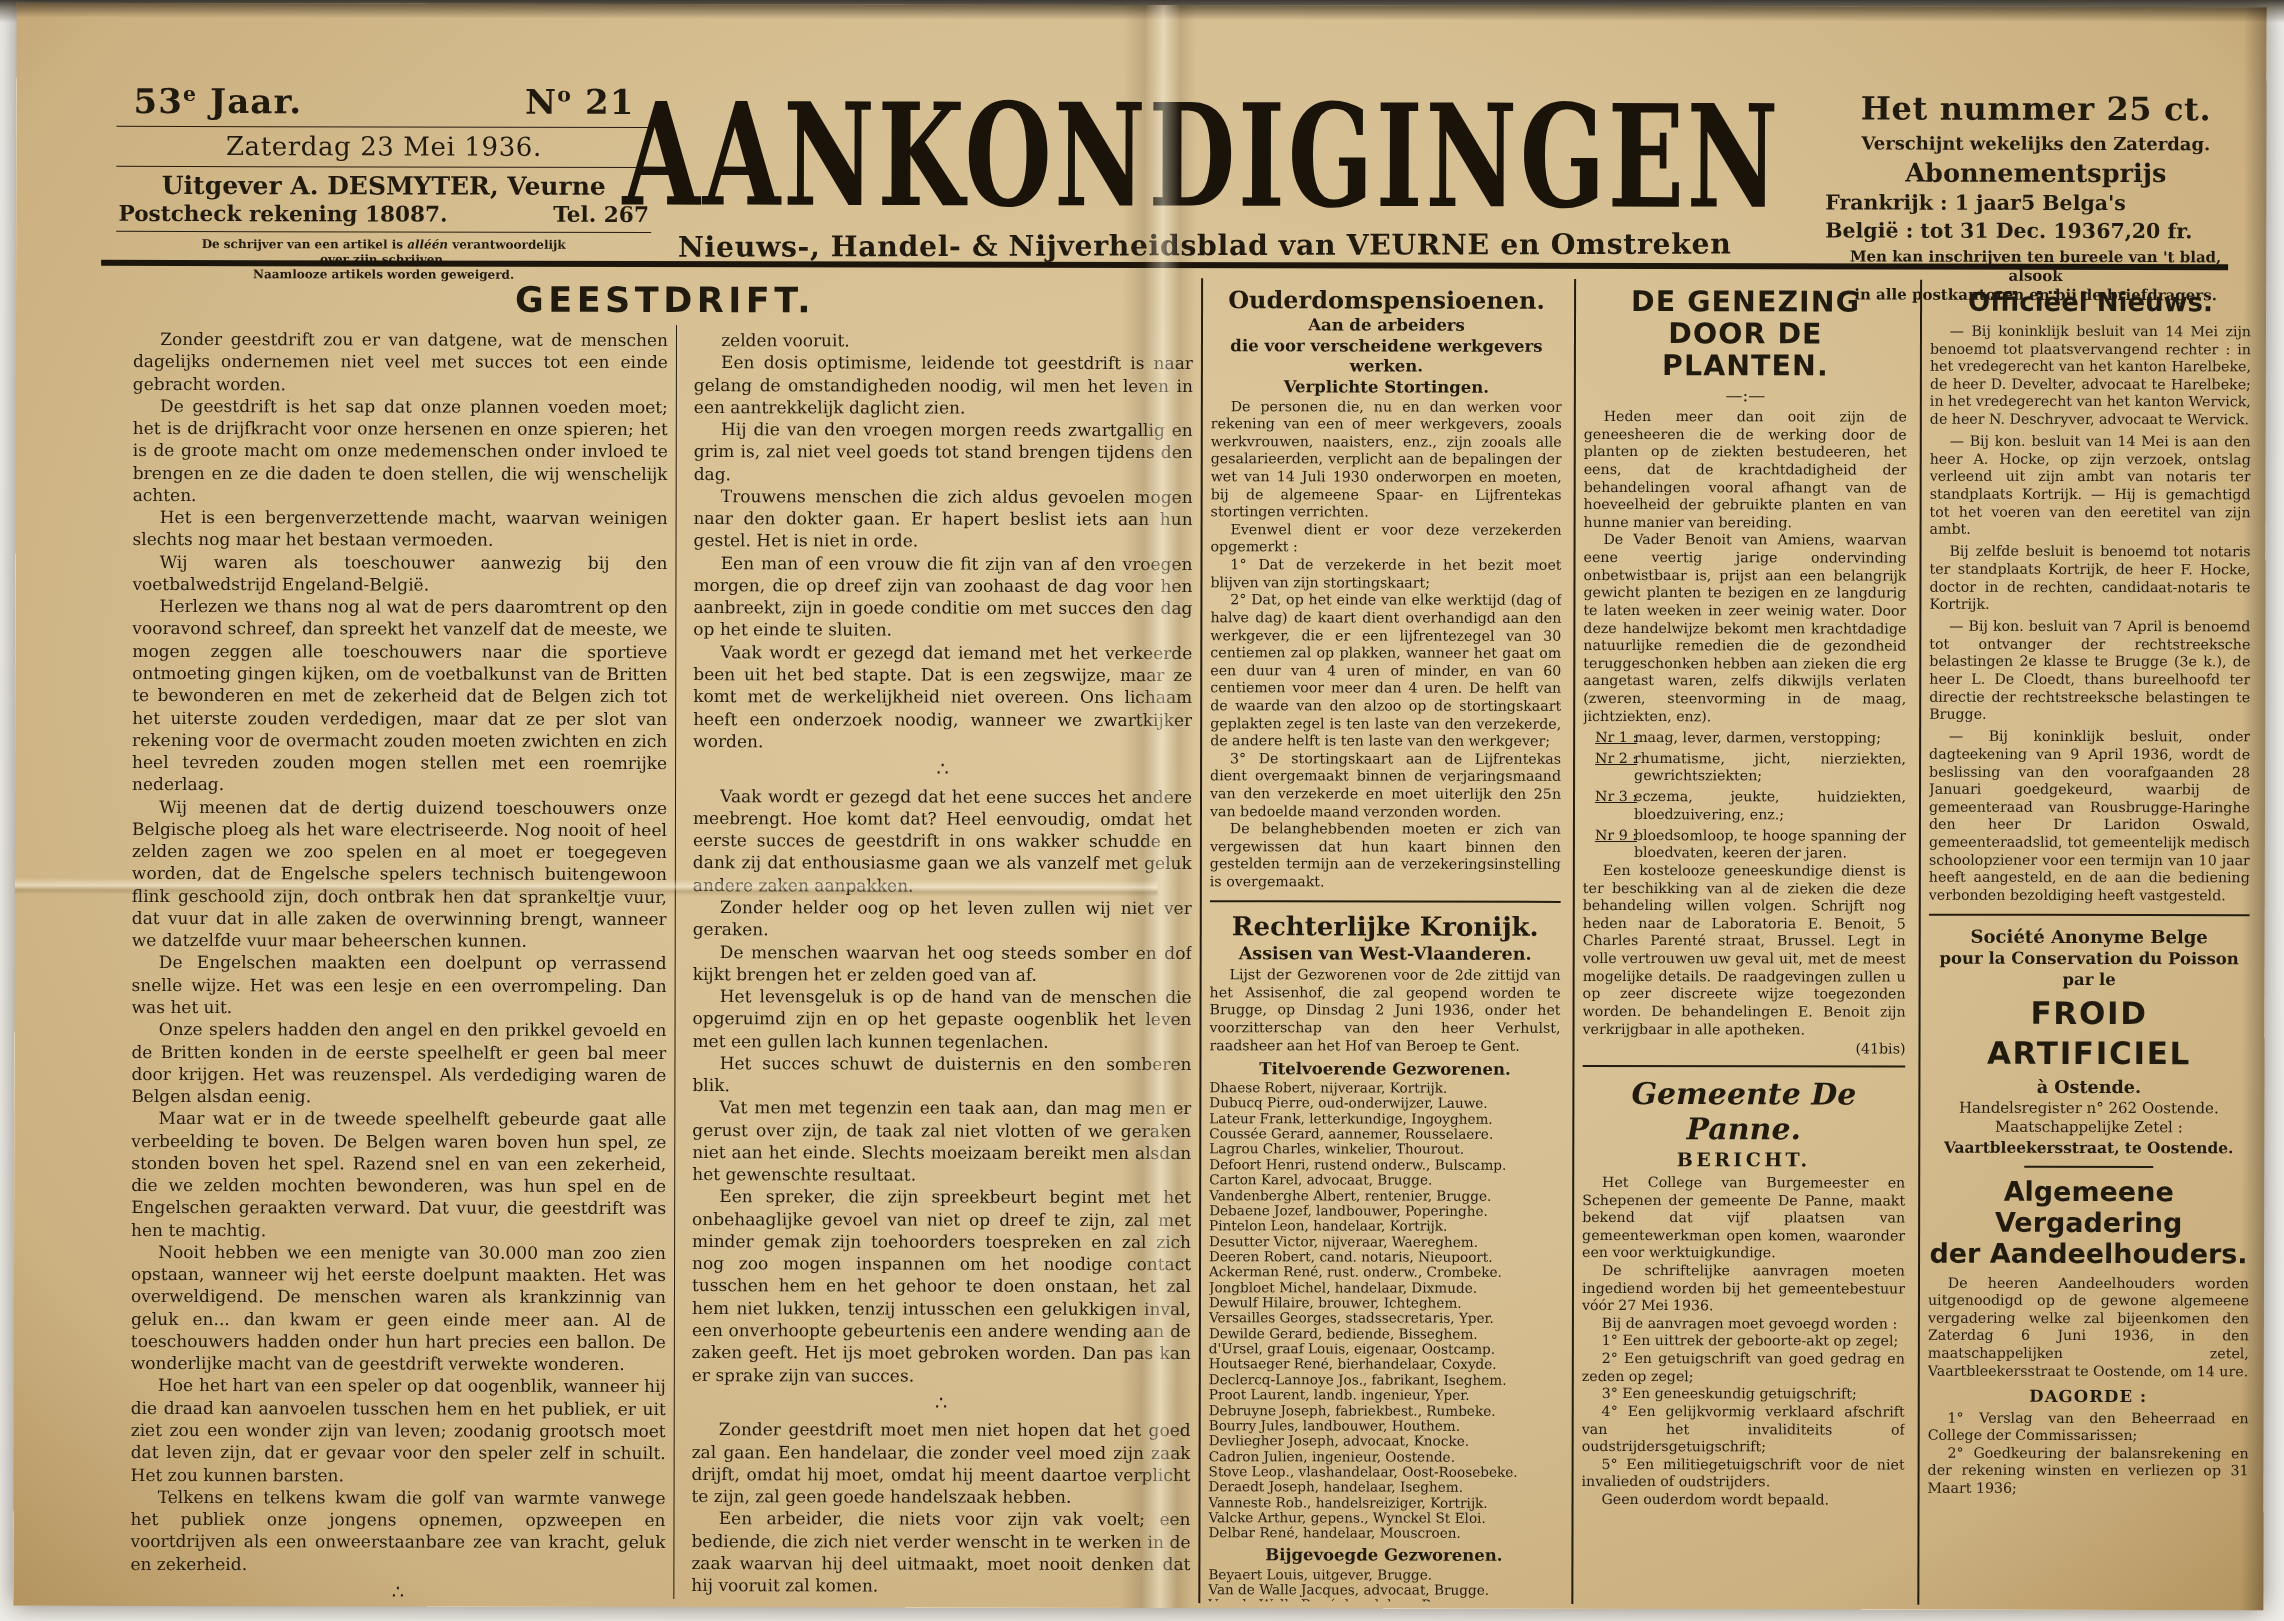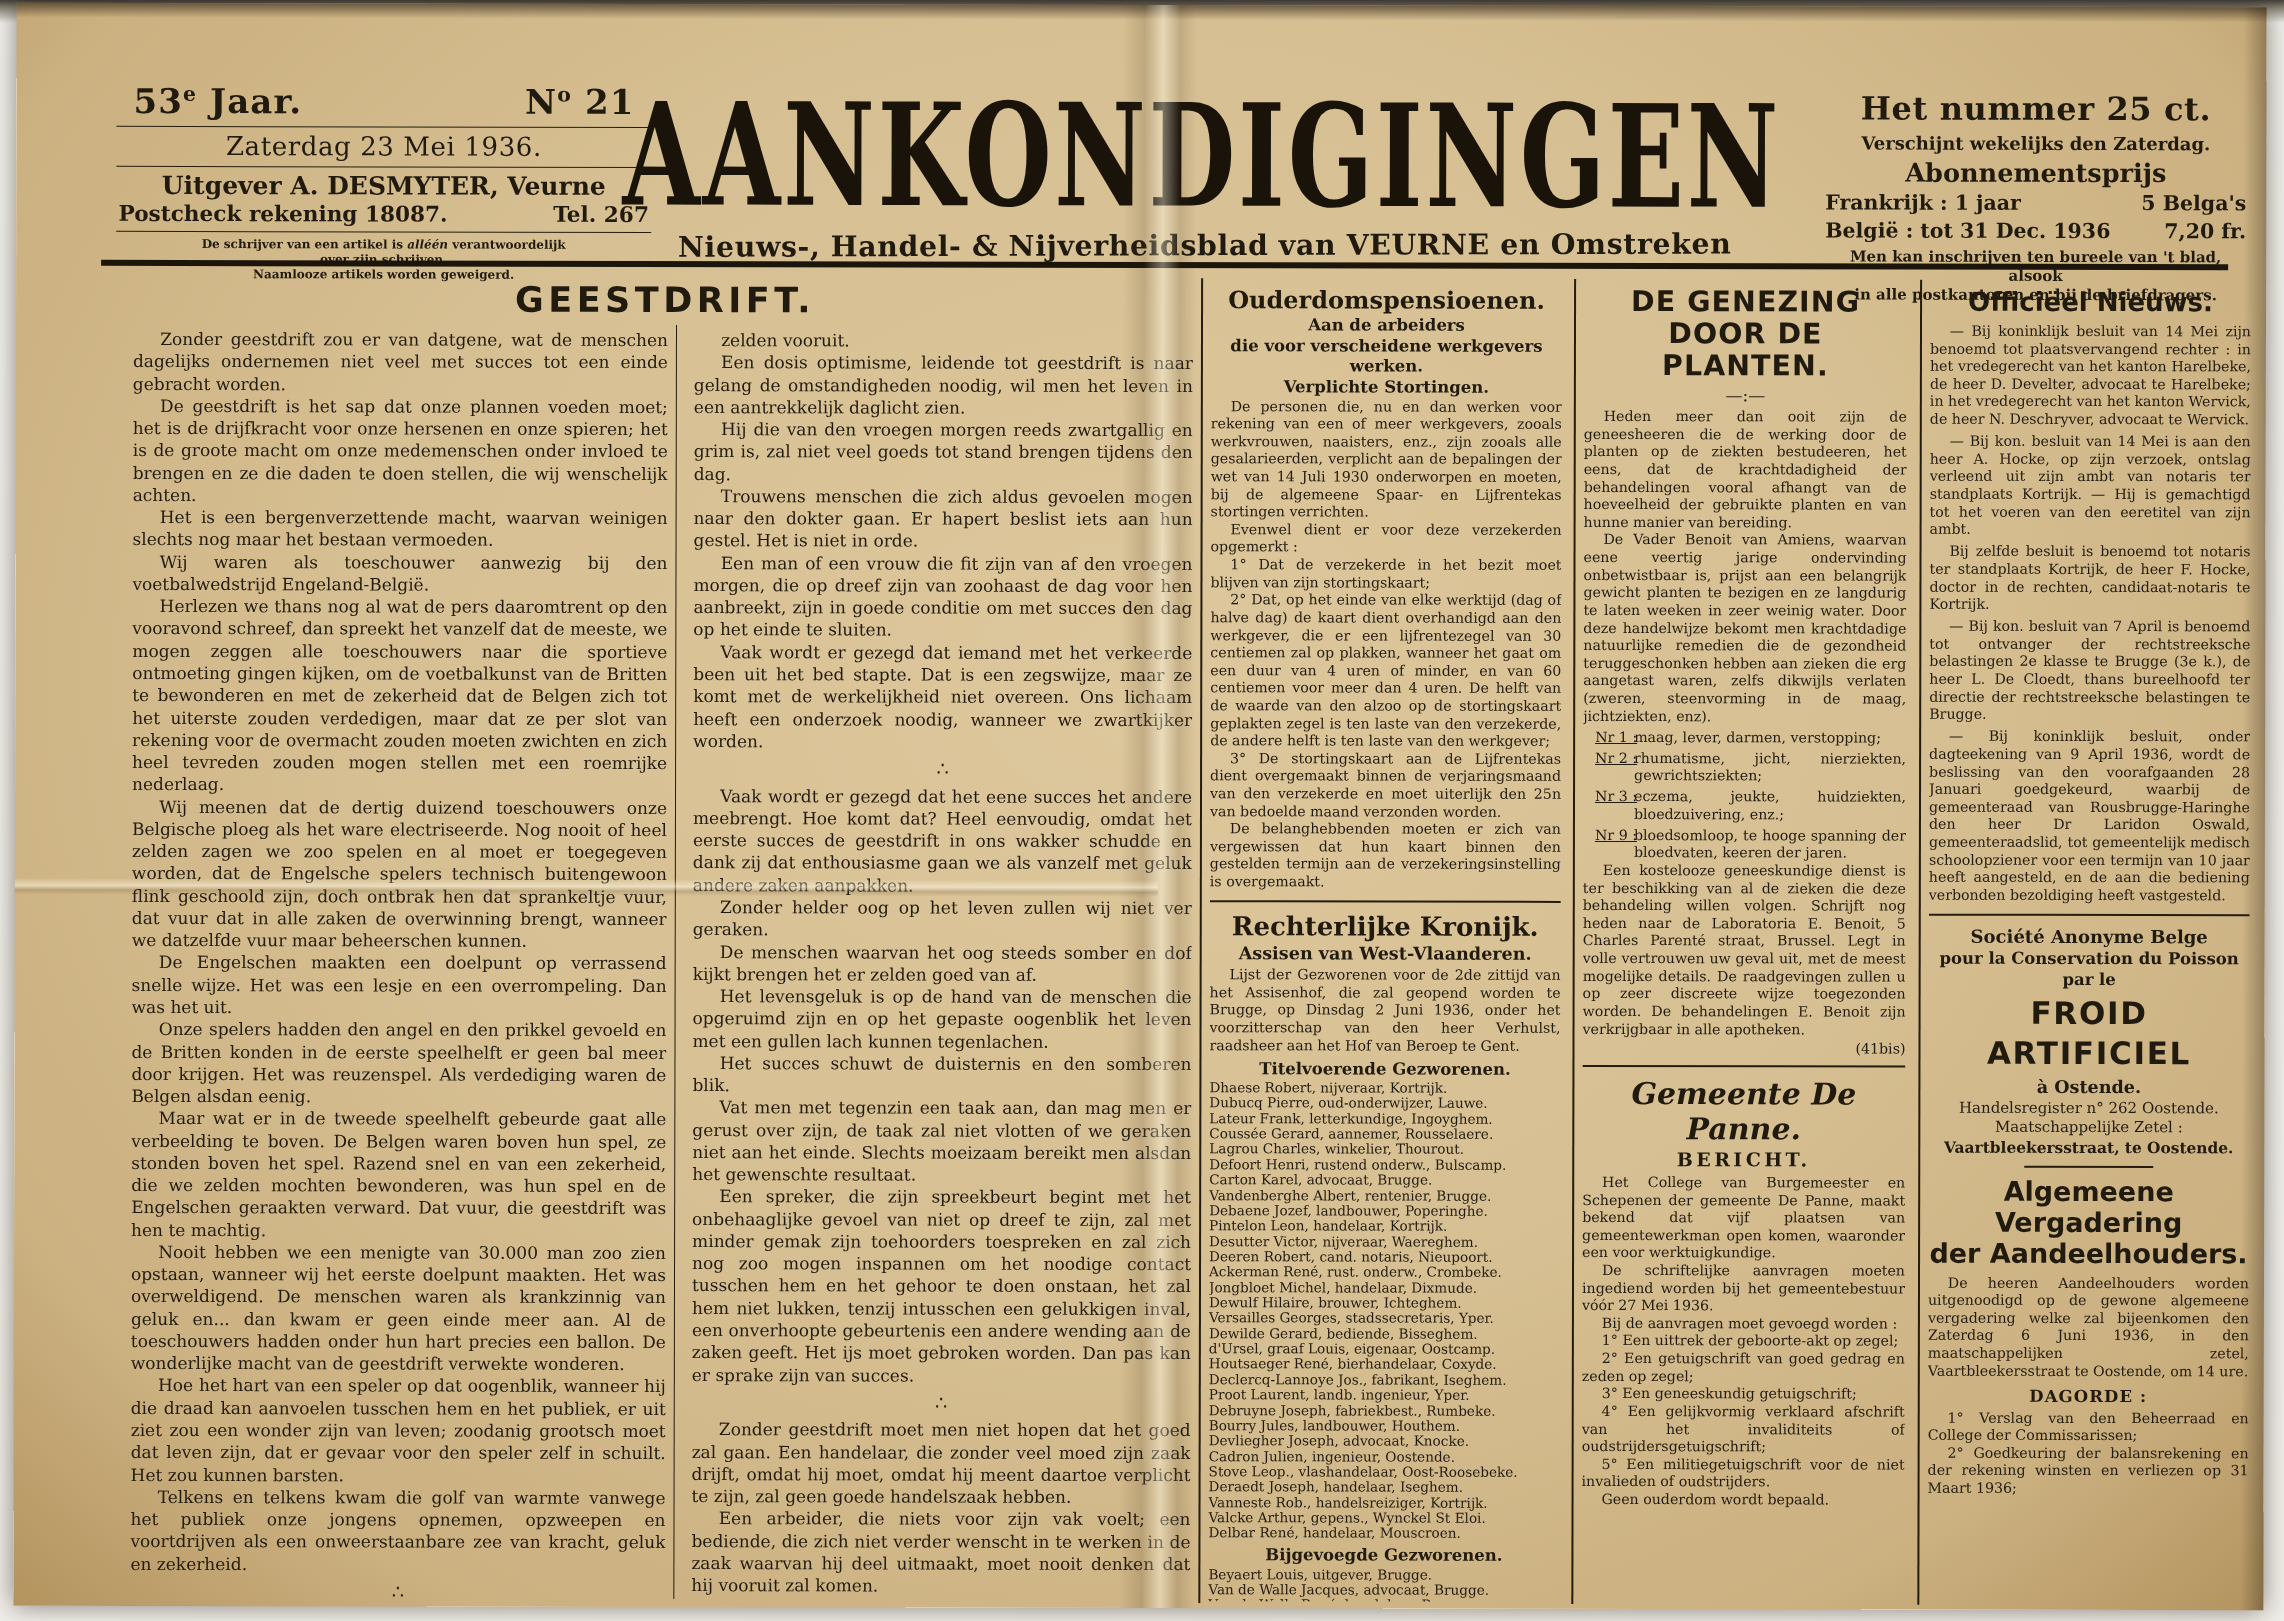--- a/index.html
+++ b/index.html
@@ -44,21 +44,21 @@
     display:inline-block;font-family:"DejaVu Serif",serif;font-weight:bold;
     font-size:100px;letter-spacing:2.8px;transform:scaleY(1.42);transform-origin:top center;color:#19130a;
   }
   .subtitle{position:absolute;left:654px;top:223px;width:1069px;text-align:center;
     font-size:28.4px;font-weight:bold;letter-spacing:0.6px;transform:rotate(-0.3deg)}
 
   .hdr-right{position:absolute;left:1809px;top:83px;width:421px}
   .hr-price{font-size:32px;font-weight:bold;text-align:center;letter-spacing:0.6px}
   .hr-freq{font-size:18px;font-weight:bold;text-align:center;margin-top:4.5px}
   .hr-abo{font-size:25.6px;font-weight:bold;text-align:center;margin-top:4.5px}
-  .hr-row{display:flex;justify-content:space-between;font-size:20.5px;font-weight:bold;margin-top:3.4px}
+  .hr-row{display:flex;font-size:20.5px;font-weight:bold;margin-top:3.4px}
   .hr-note{font-size:15px;font-weight:bold;line-height:1.25;margin-top:5.7px;text-align:center}
 
   .main-rule{position:absolute;left:85px;top:257px;width:2127px;height:5.7px;background:#1c150b}
 
   
   .vrule{position:absolute;width:1.7px;background:#241c0f}
   #v1{left:660px;top:321px;height:1274px;width:1.1px}
   #v2{left:1185px;top:273px;height:1325px}
   #v3{left:1558px;top:273px;height:1325px}
   #v4{left:1904px;top:273px;height:1325px}

